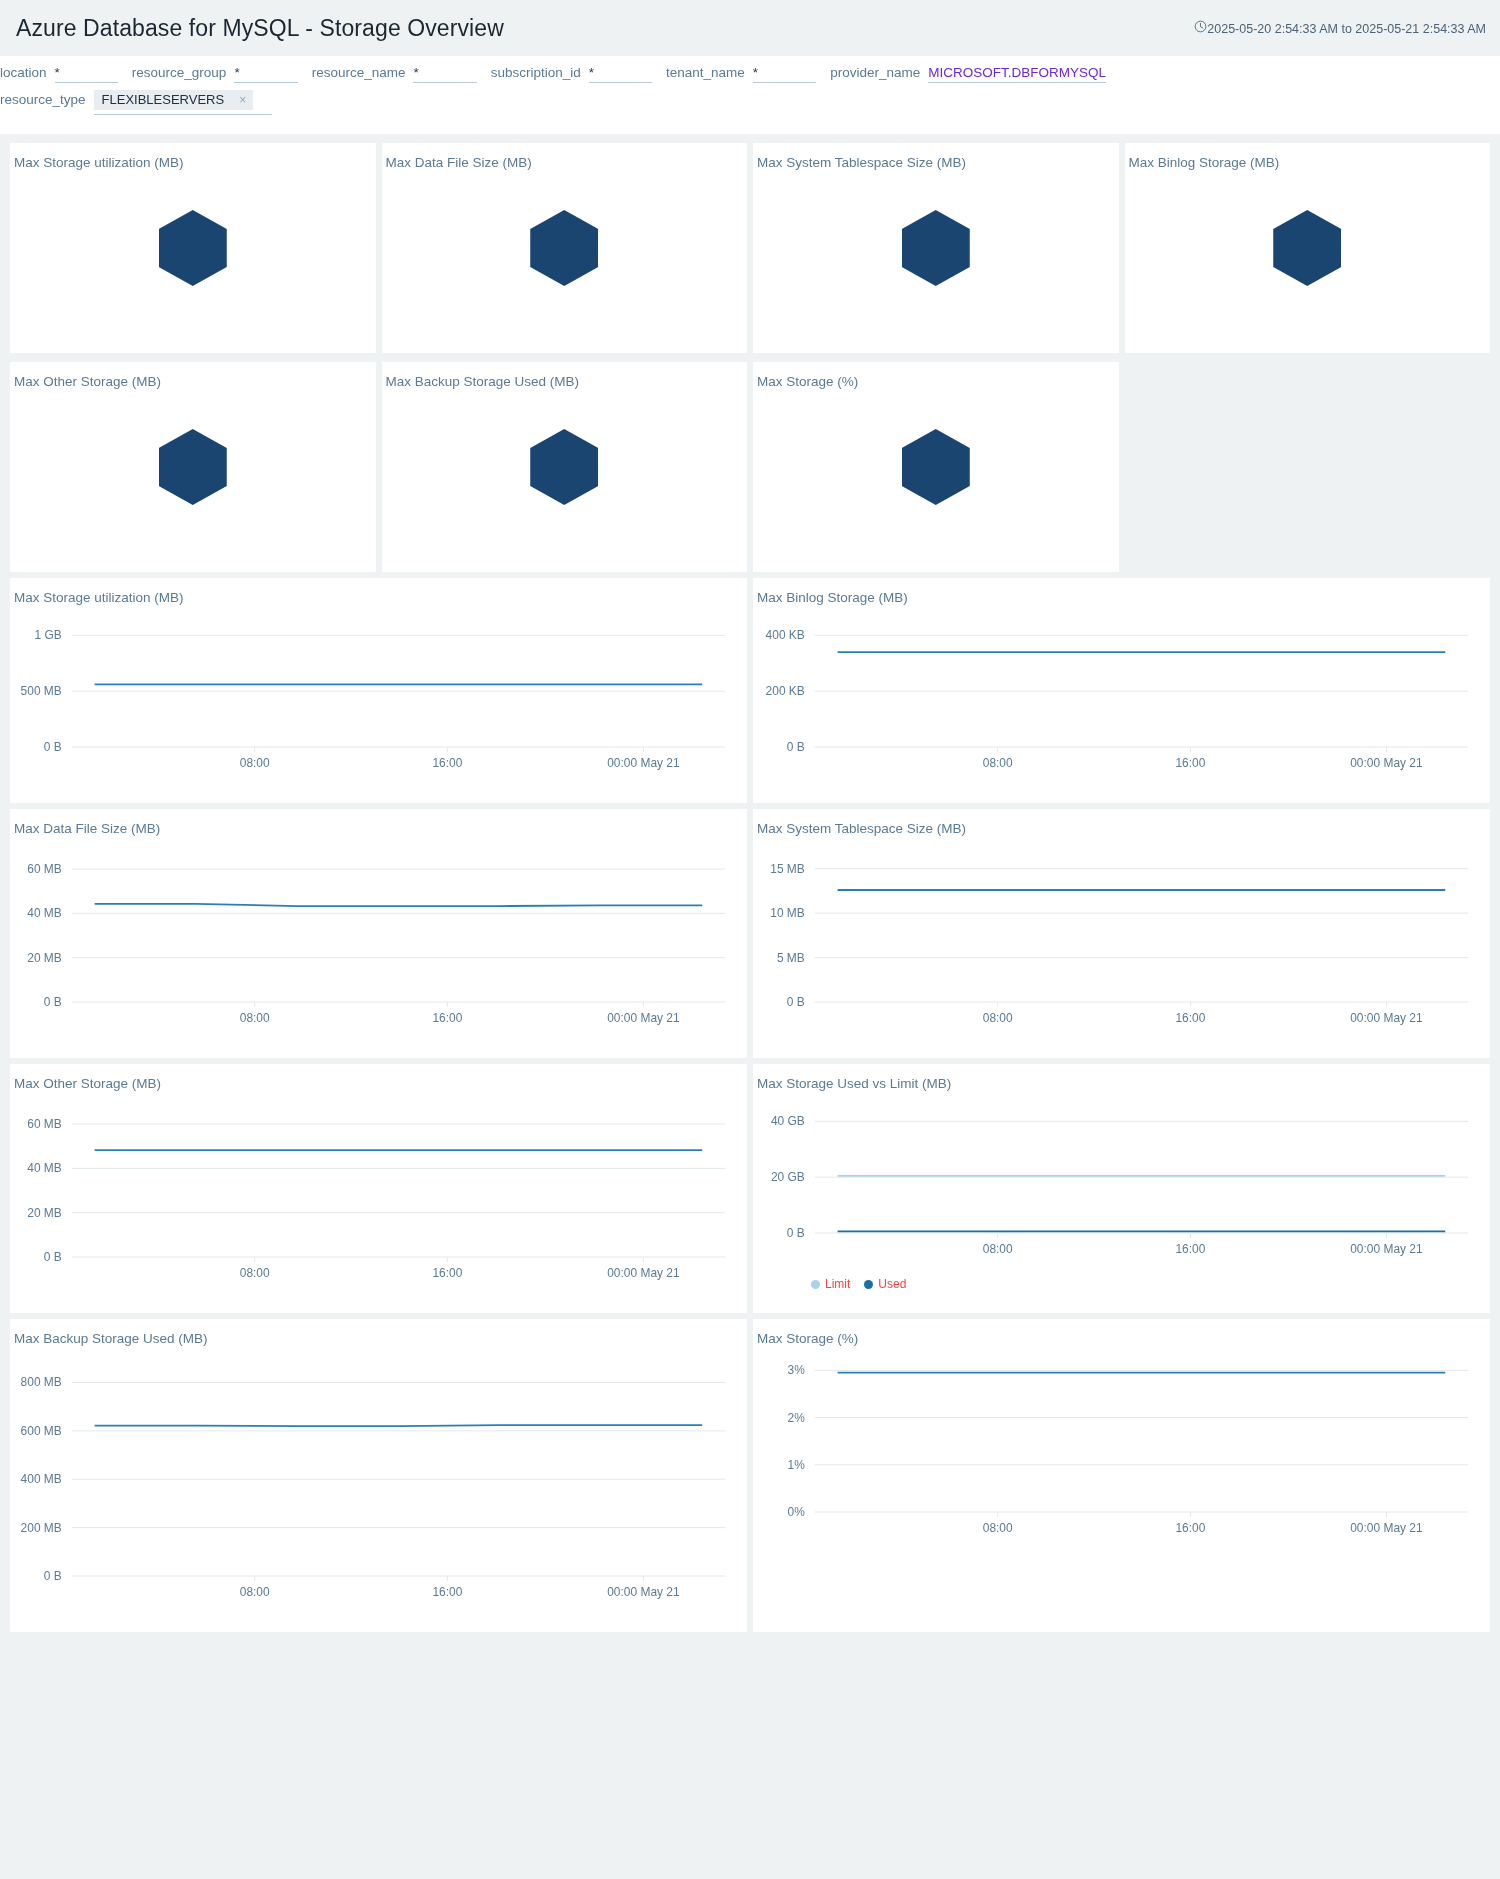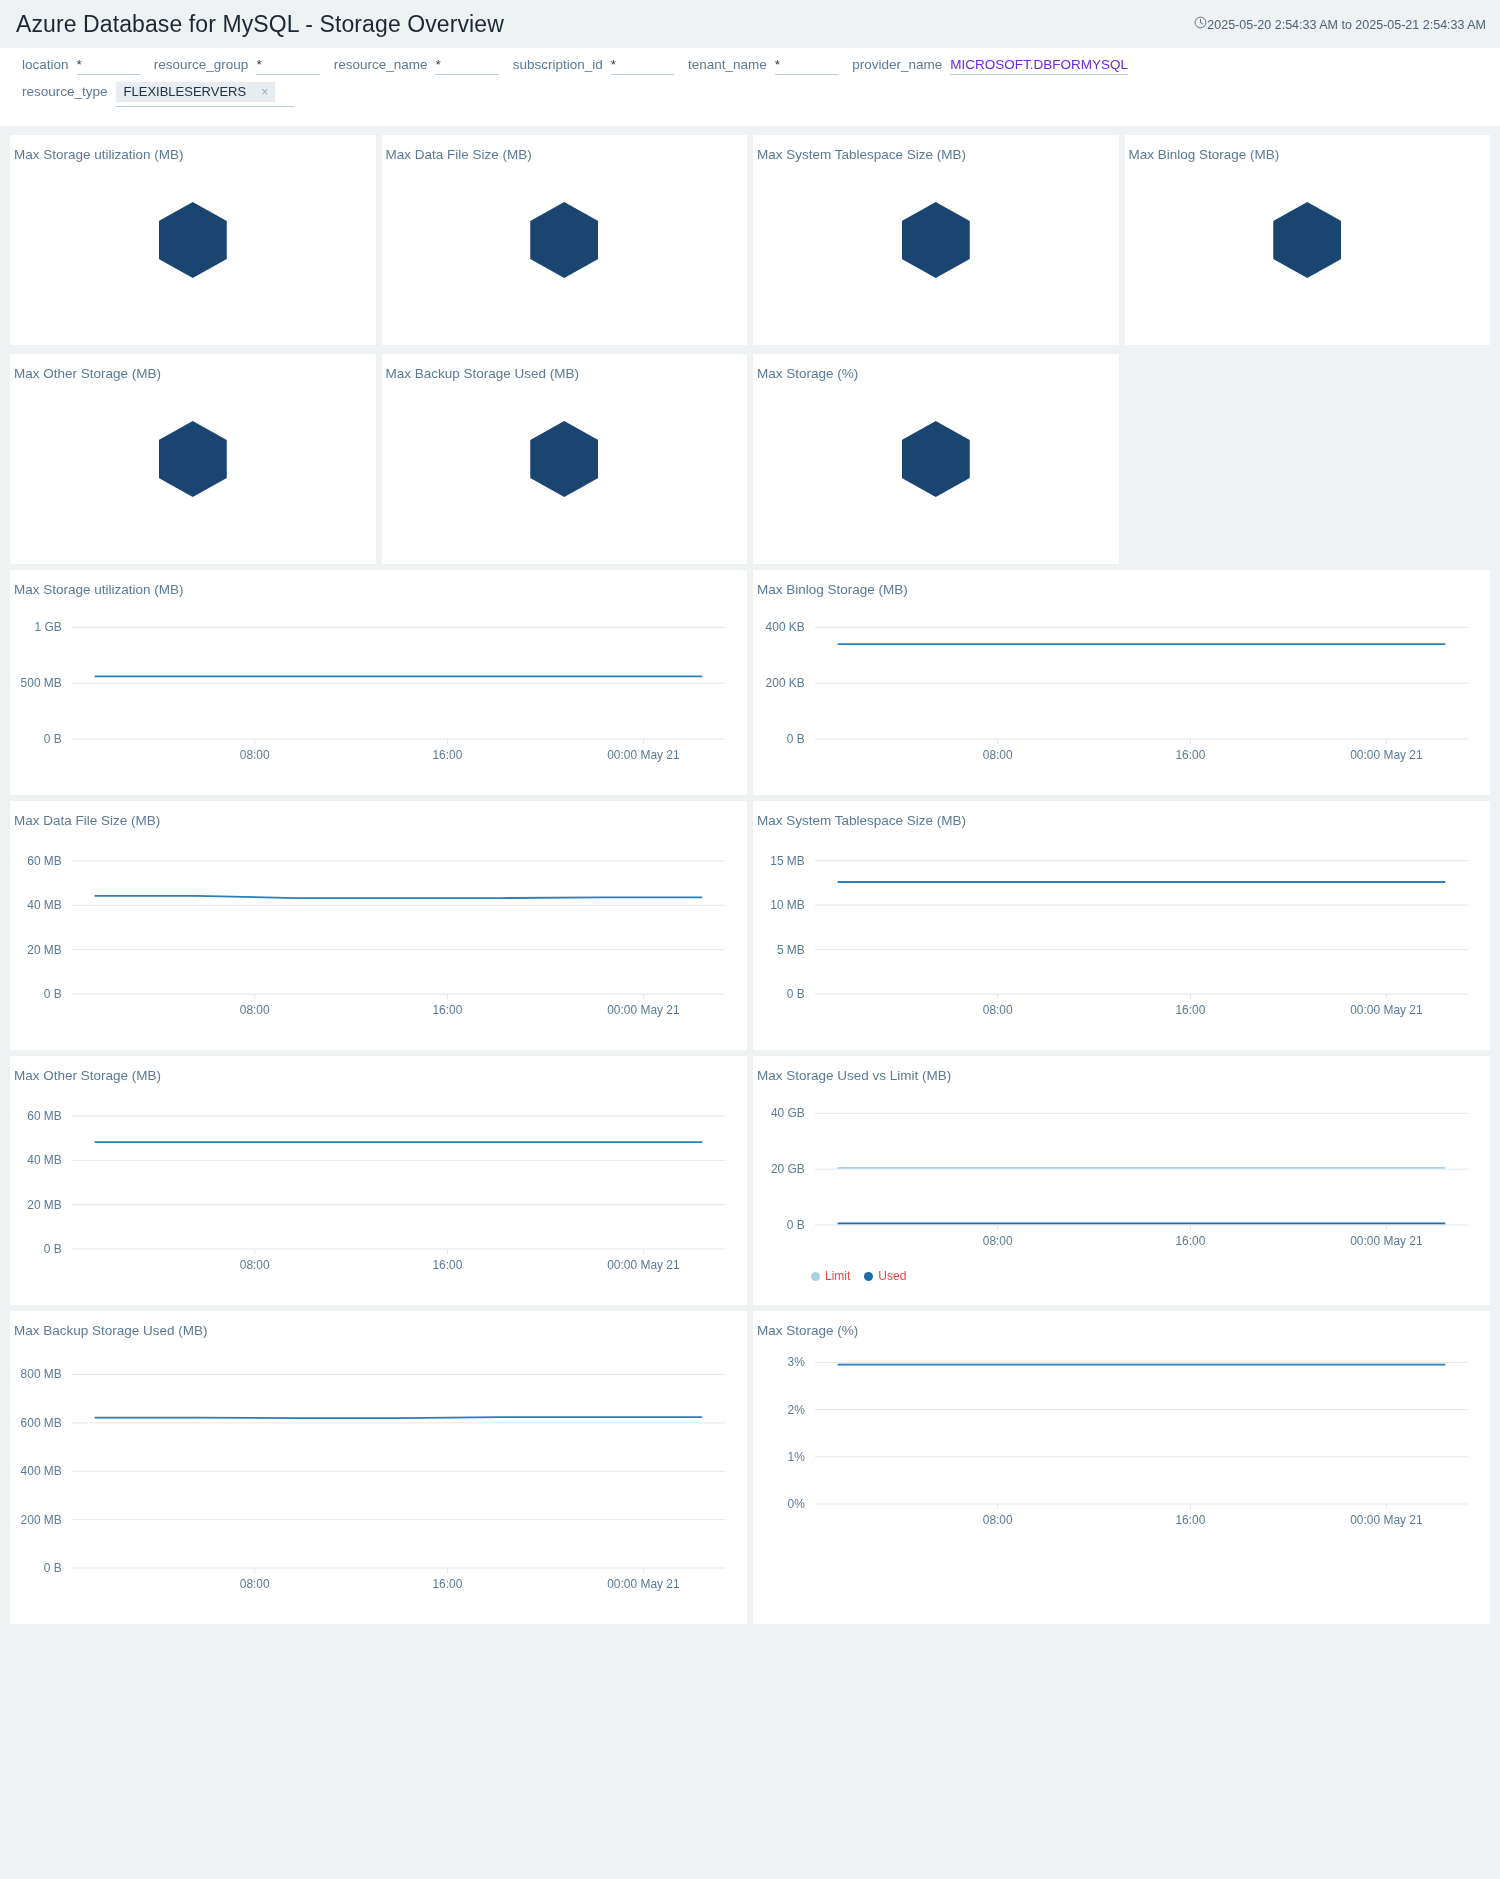--- a/index.html
+++ b/index.html
@@ -6,21 +6,21 @@
   html, body {
     width: 1500px;
     background: #eef2f3;
     font-family: "Liberation Sans", sans-serif;
     -webkit-font-smoothing: antialiased;
   }
   body { padding-bottom: 260px; }
 
   
   .page-header {
-    height: 48px;
+    height: 56px;
     background: #eef2f3;
     display: flex;
     align-items: center;
     justify-content: space-between;
     padding: 0 14px 0 16px;
   }
   .page-title {
     font-size: 23px;
     color: #1b2733;
     font-weight: 400;
@@ -36,21 +36,20 @@
 
   
   .filter-bar {
     background: #ffffff;
     padding: 9px 0 12px 0;
   }
   .filter-row {
     display: flex;
     align-items: flex-end;
     flex-wrap: wrap;
-    padding-left: 22px;
     text-align: center;
   }
   .filter {
     display: flex;
     align-items: baseline;
     margin-right: 14px;
     margin-bottom: 7px;
     white-space: nowrap;
   }
   .filter-label {

